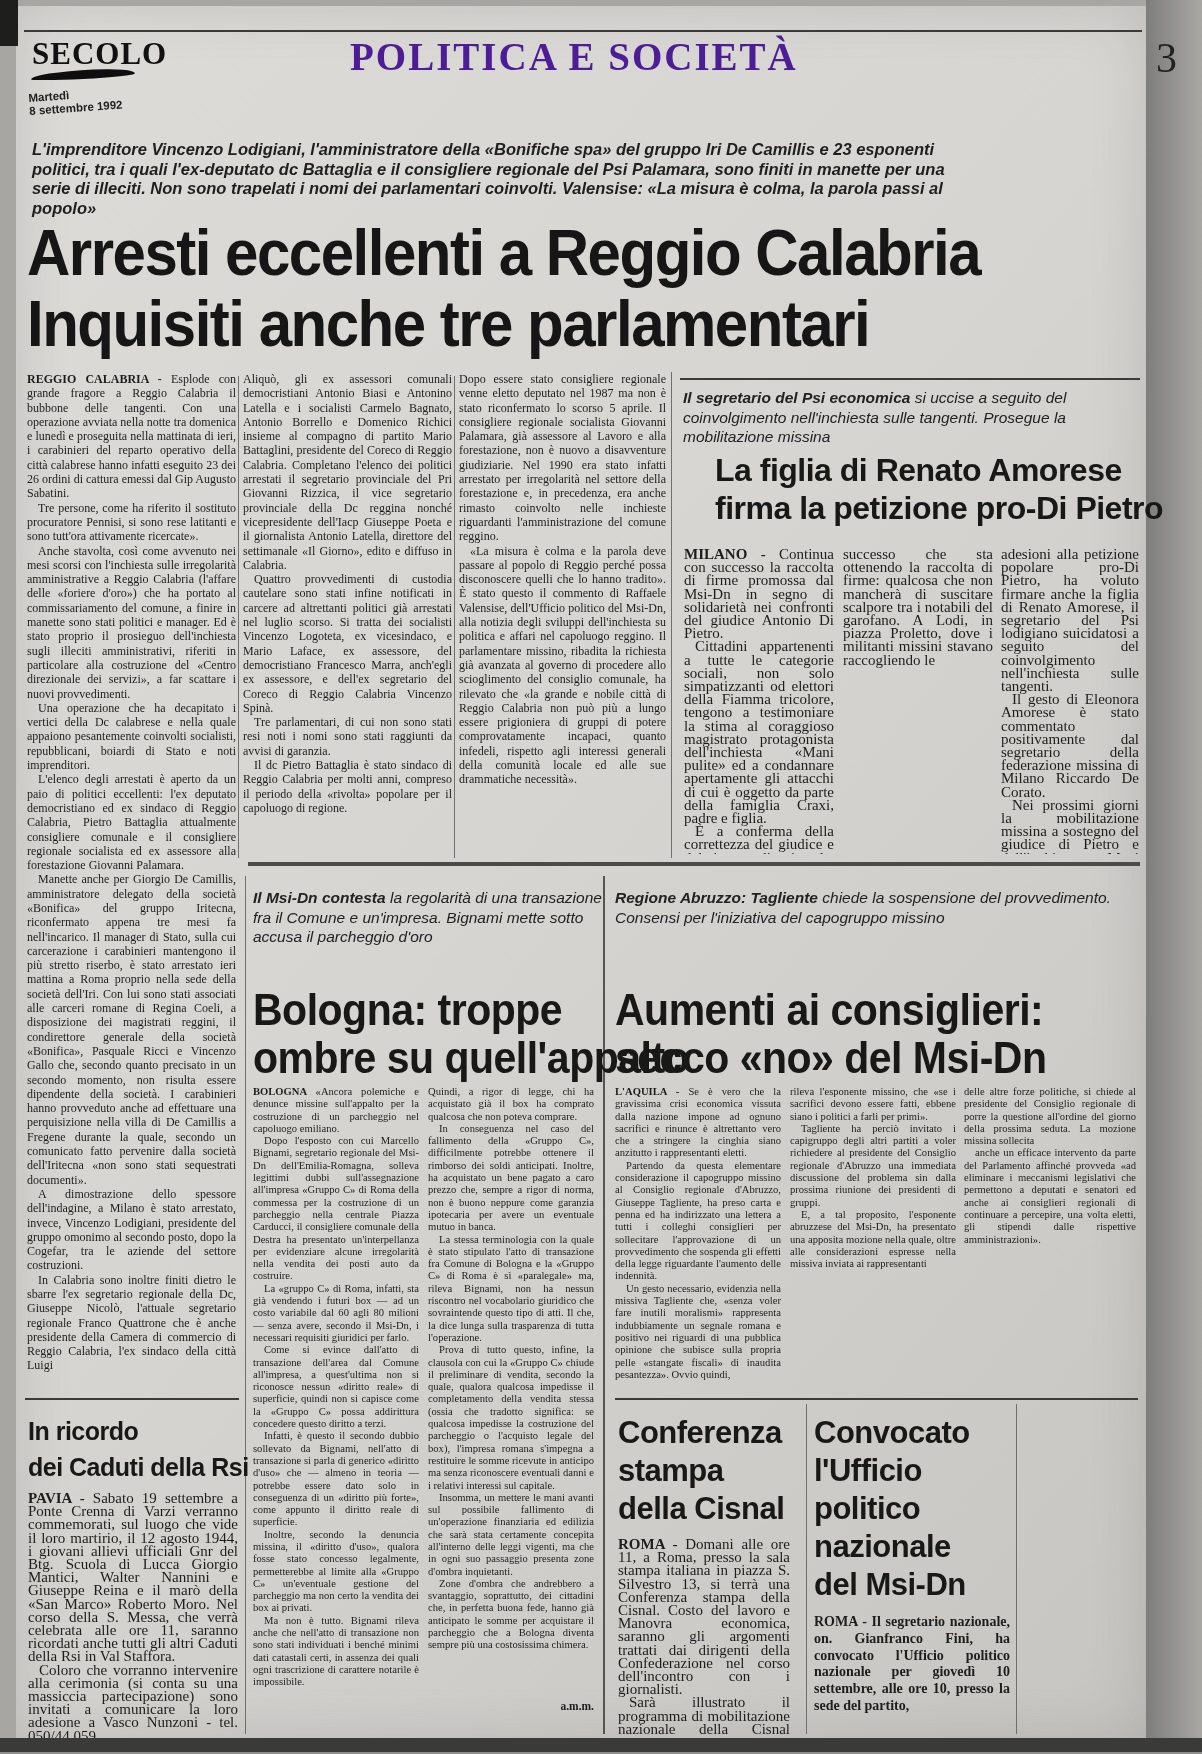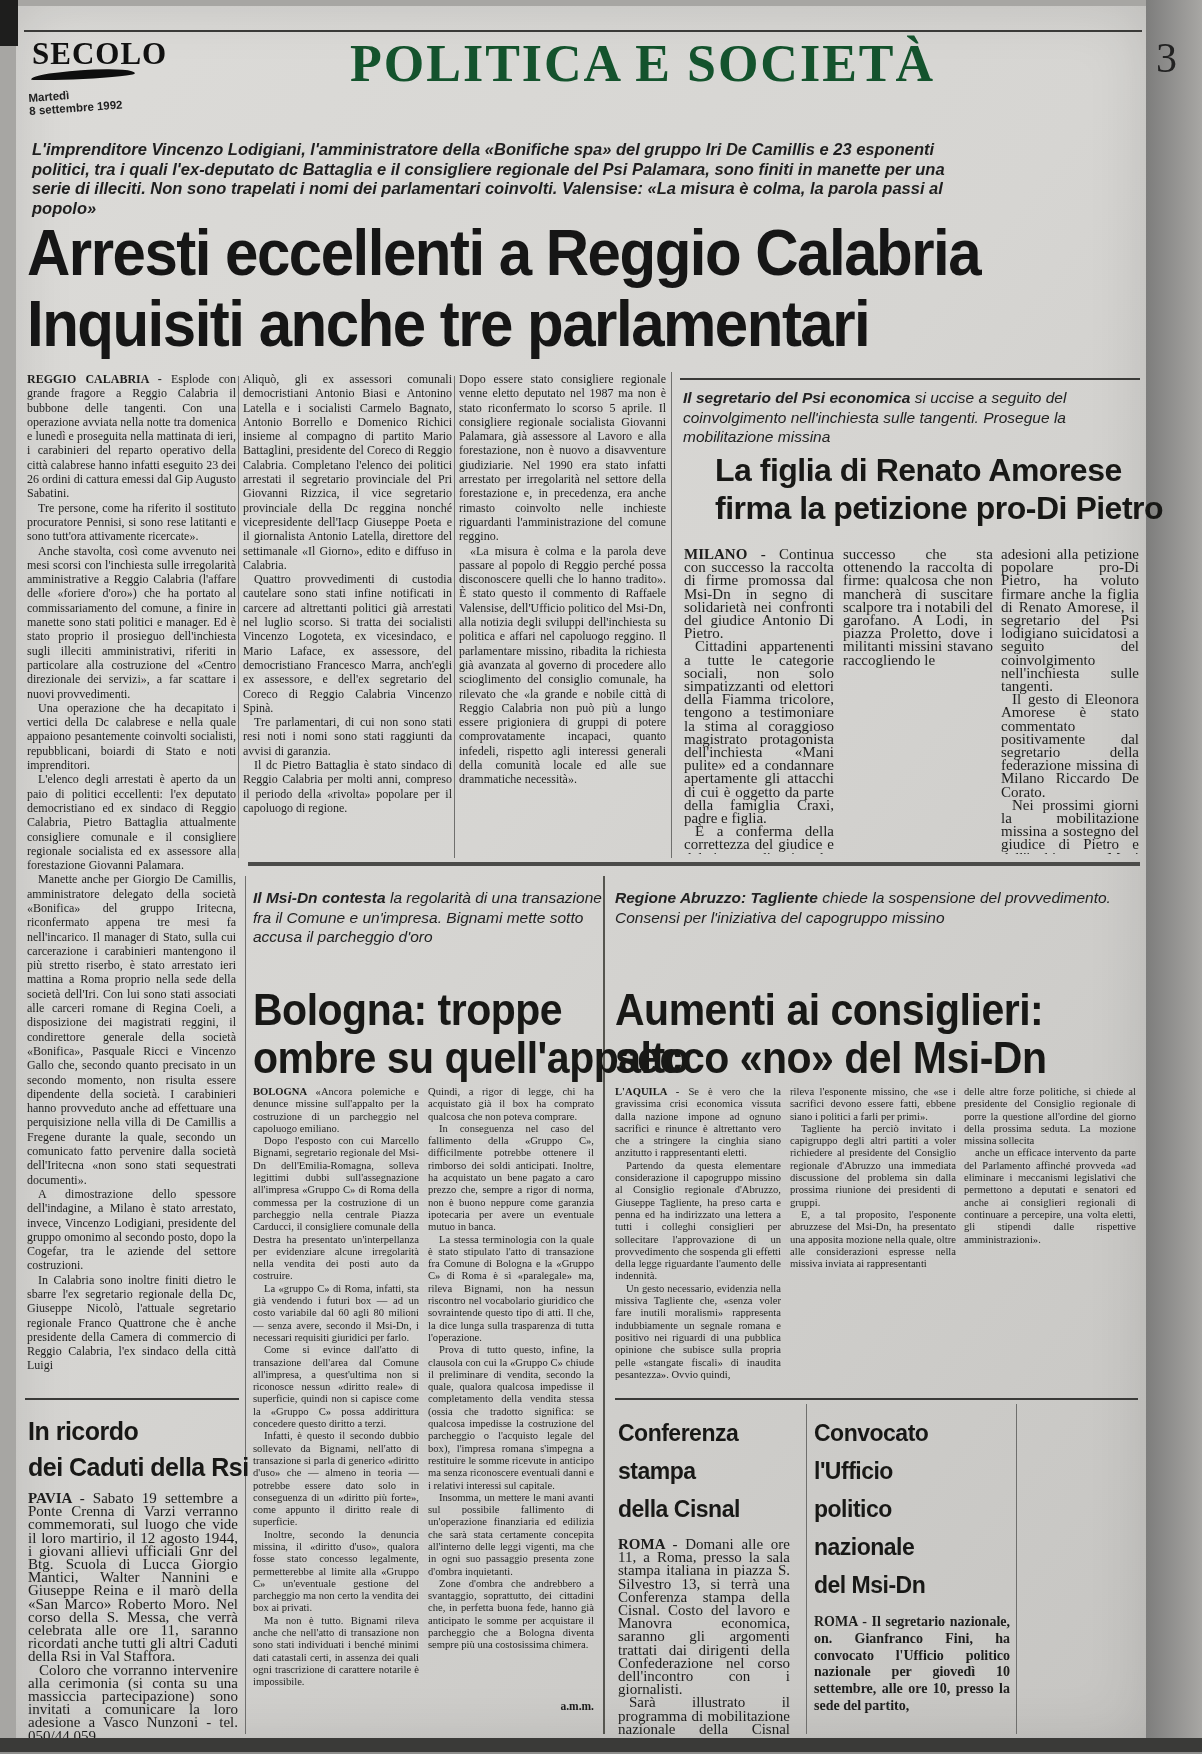--- a/index.html
+++ b/index.html
@@ -15,33 +15,33 @@
 
   .abs{position:absolute;}
   .rule-h{position:absolute;background:#3a3a38;}
   .rule-v{position:absolute;background:#6f6f6d;}
 
   
   .logo{font-family:"Liberation Serif",serif;font-weight:bold;font-size:31px;letter-spacing:1px;color:#111;}
   .swoosh{position:absolute;background:#0e0e0e;border-radius:60% 40% 50% 50%/80% 60% 40% 20%;transform:rotate(-2.5deg);}
   .dateblock{font-family:"Liberation Sans","DejaVu Sans",sans-serif;font-weight:bold;font-size:11.5px;line-height:13px;
              transform:rotate(-4deg);transform-origin:left top;color:#222;}
-  .section-title{font-family:"Liberation Serif",serif;font-weight:bold;font-size:52px;letter-spacing:2px;color:#14532d;white-space:nowrap;}
+  .section-title{font-family:"Liberation Serif",serif;font-weight:bold;font-size:39px;letter-spacing:2px;color:#4c1d95;white-space:nowrap;}
   .pageno{font-family:"Liberation Serif",serif;font-size:42px;color:#222;}
 
   
   .leadpar{font-family:"Liberation Sans","DejaVu Sans",sans-serif;font-style:italic;font-weight:bold;
            font-size:16.5px;line-height:19.5px;color:#1f1f1f;text-align:left;}
   .headline-xl{font-family:"Liberation Sans","DejaVu Sans",sans-serif;font-weight:bold;font-size:60px;
                letter-spacing:-1.5px;color:#161616;white-space:nowrap;transform:scaleY(1.08);transform-origin:left top;}
   .headline-lg{font-family:"Liberation Sans","DejaVu Sans",sans-serif;font-weight:bold;font-size:41px;
                letter-spacing:-0.5px;color:#181816;white-space:nowrap;transform:scaleY(1.06);transform-origin:left top;}
   .headline-md{font-family:"Liberation Sans","DejaVu Sans",sans-serif;font-weight:bold;font-size:32px;
                letter-spacing:-0.5px;color:#181816;white-space:nowrap;margin-left:32px;}
-  .headline-sm{font-family:"Liberation Sans","DejaVu Sans",sans-serif;font-weight:bold;font-size:23px;
+  .headline-sm{font-family:"Liberation Sans","DejaVu Sans",sans-serif;font-weight:bold;font-size:31px;
                letter-spacing:-0.5px;color:#181816;white-space:nowrap;line-height:38px;}
   .kicker{font-family:"Liberation Sans","DejaVu Sans",sans-serif;font-style:italic;font-size:15.5px;line-height:19.5px;color:#222;}
   .kicker strong{font-style:italic;}
   .bodycol{text-align:justify;overflow:hidden;color:#1d1d1c;}
   .bodycol p{margin:0;text-indent:11px;}
   .bodycol p:first-child{text-indent:0;}
   .body-main{font-size:12px;line-height:14.3px;}
   .body-med{font-size:15px;line-height:13.2px;}
   .body-sm{font-size:10.6px;line-height:12.3px;}
   .body-bold{font-size:14px;line-height:16.8px;font-weight:bold;text-align:justify;}

